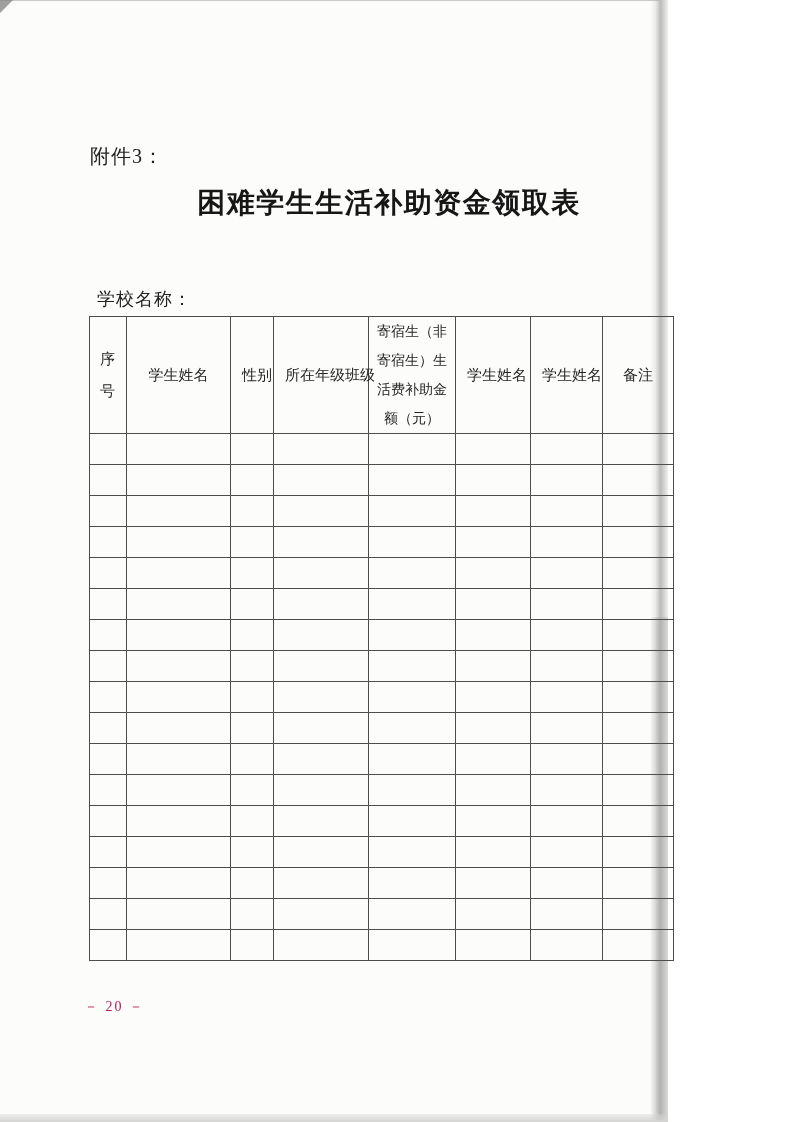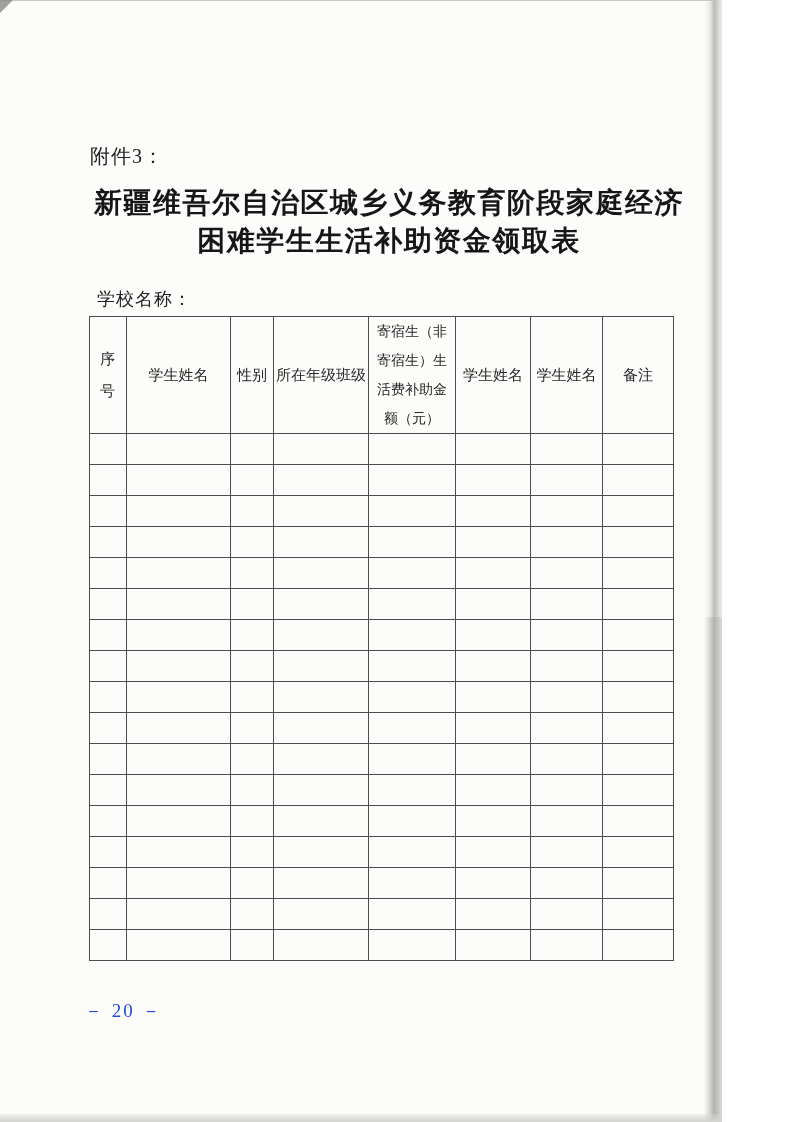--- a/index.html
+++ b/index.html
@@ -10,21 +10,21 @@
     --scan-edge: #bcbcba;
   }
   * { margin: 0; padding: 0; box-sizing: border-box; }
   html, body { width: 793px; height: 1122px; overflow: hidden; }
   body {
     font-family: "Liberation Serif", "DejaVu Serif", serif;
     background: #ffffff;
   }
   .page {
     position: relative;
-    width: 722px;
+    width: 668px;
     height: 1122px;
     background: var(--page-bg, #fcfcfa);
     color: var(--ink, #212121);
   }
   
   .top-hairline {
     position: absolute; top: 0; left: 0; width: 100%; height: 1px;
     background: #c9c9c7;
   }
   .corner-artifact {
@@ -81,56 +81,55 @@
     background: transparent;
   }
   .subsidy-table thead tr { height: 108px; }
   .subsidy-table tbody tr { height: 31px; }
   .subsidy-table th {
     font-weight: normal;
     font-size: 15px;
     color: #262626;
     text-align: center;
     vertical-align: middle;
-    padding: 0 2px;
+    padding: 0 11px;
     white-space: nowrap;
   }
   .subsidy-table th.th-narrow {
     white-space: normal;
     padding: 16px 10px;
     line-height: 32px;
     letter-spacing: 2px;
   }
   .subsidy-table th.th-multiline {
     white-space: normal;
     font-size: 14px;
     line-height: 29px;
     padding: 0 5px;
   }
   .page-number {
     position: absolute; left: 84px; top: 998px;
-    font-size: 19px; letter-spacing: 2px;
-    color: #1d4ed8;
+    font-size: 14px; letter-spacing: 2px;
+    color: #be185d;
   }
 </style>
 </head>
 <body>
 
 <div class="page">
 
   <div class="top-hairline"></div>
   <div class="corner-artifact"></div>
   <div class="edge-right"></div>
   <div class="edge-right-lower"></div>
   <div class="edge-bottom"></div>
 
   <div class="attachment-label">附件3：</div>
 
   <div class="doc-title">
-    <div>新疆维吾尔自治区城乡义务教育阶段家庭经济</div>
     <div>困难学生生活补助资金领取表</div>
   </div>
 
   <div class="school-label">学校名称：</div>
 
   <table class="subsidy-table">
     <colgroup>
         <col style="width: 37px;">
         <col style="width: 104px;">
         <col style="width: 43px;">

